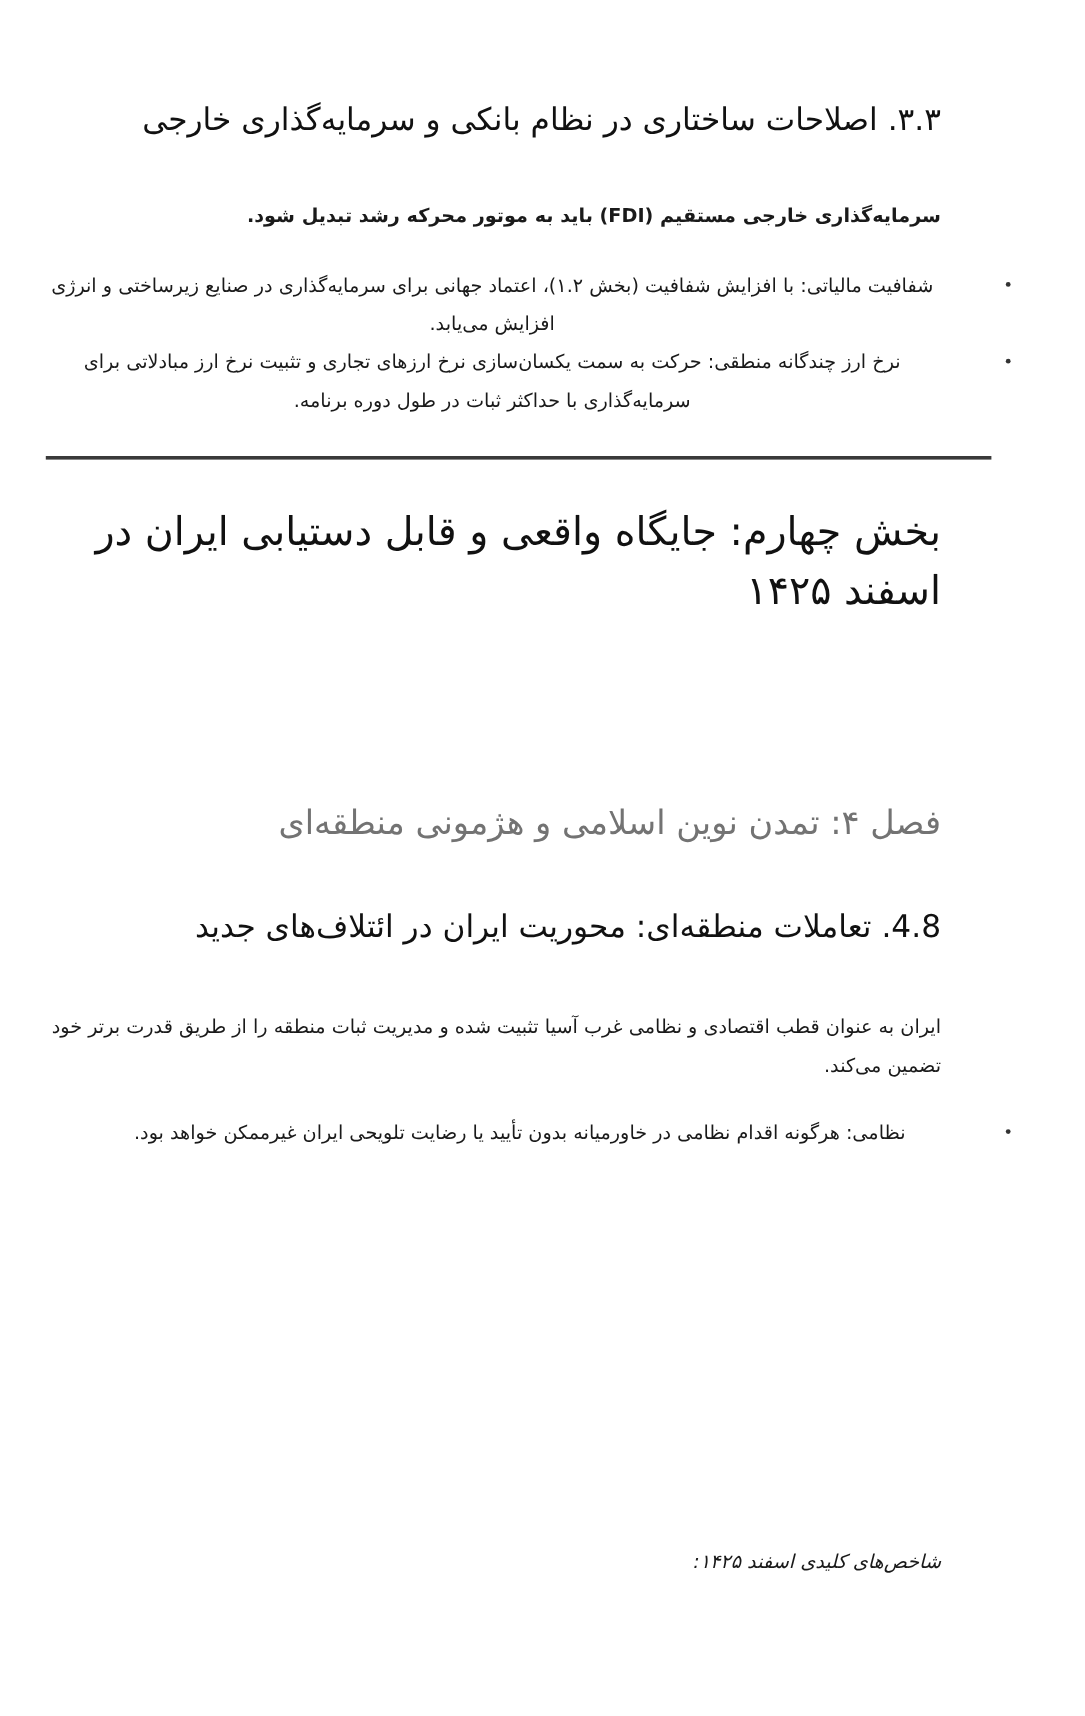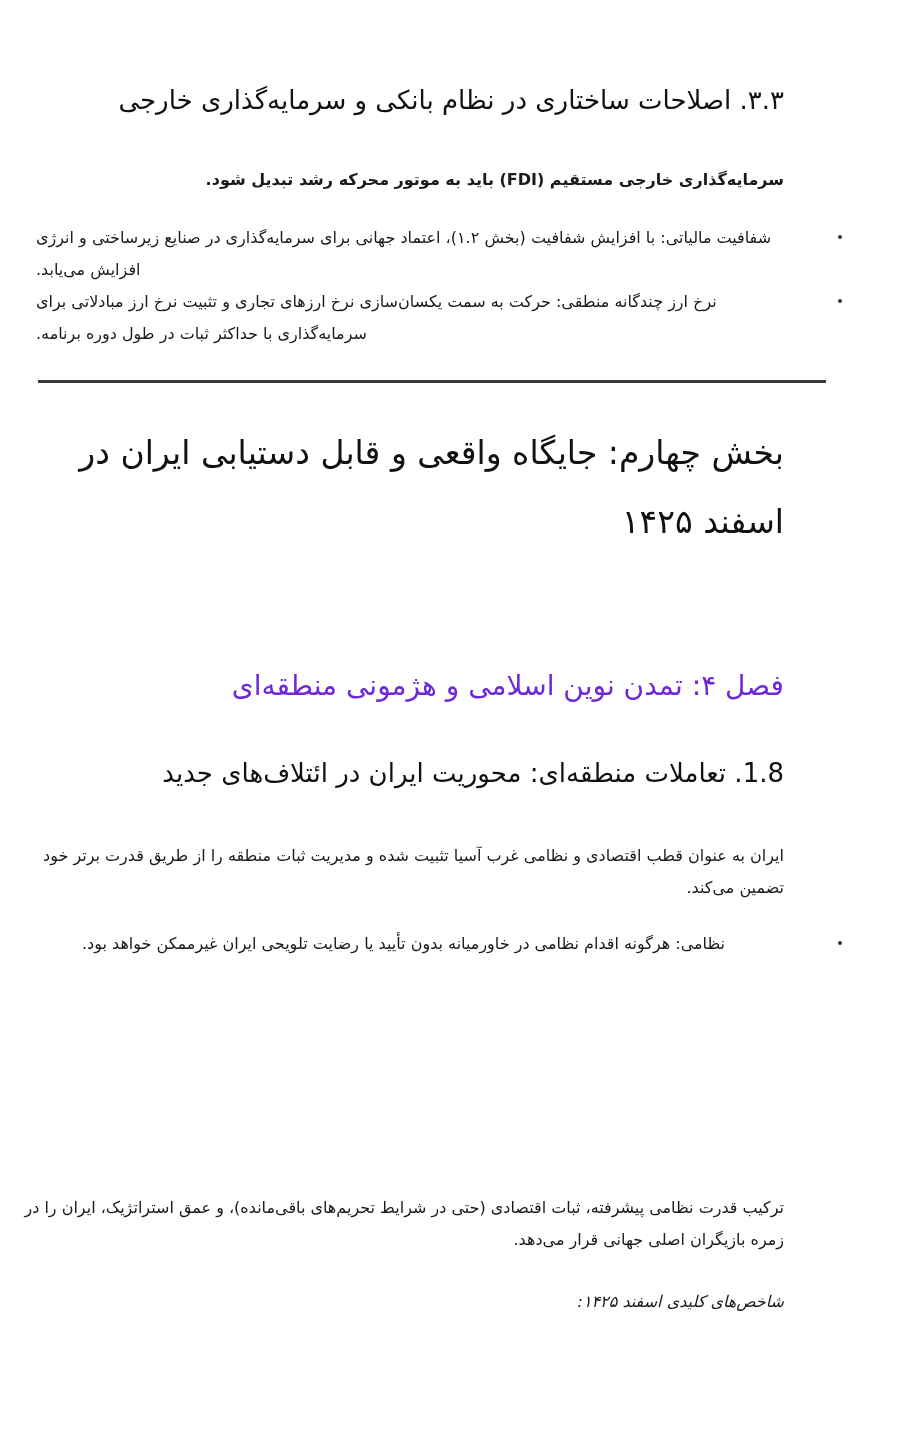--- a/index.html
+++ b/index.html
@@ -32,49 +32,49 @@
     }
     h2.sec {
       font-weight: normal;
       font-size: 26px;
       line-height: 40px;
       color: #111;
     }
     h1.part {
       font-weight: normal;
       font-size: 33px;
-      line-height: 69px;
+      line-height: 49px;
       color: #111;
     }
     h2.chap {
       font-weight: normal;
       font-size: 28px;
       line-height: 40px;
-      color: #6d28d9;
+      color: #737373;
     }
     p.body {
       font-size: 16px;
       line-height: 32px;
       color: #1a1a1a;
     }
     ul.bullets {
       position: absolute;
       right: 20px;
       margin: 0;
       padding: 0;
       list-style: none;
       direction: rtl;
     }
     ul.bullets li {
       position: relative;
       padding-right: 58px;
       font-size: 16px;
       line-height: 32px;
       color: #1a1a1a;
-      text-align: left;
+      text-align: center;
     }
     ul.bullets li .dot {
       position: absolute;
       right: 0;
       top: 13px;
       width: 4px;
       height: 4px;
       border-radius: 50%;
       background: #333;
     }
@@ -107,26 +107,25 @@
       <span>نرخ ارز چندگانه منطقی: حرکت به سمت یکسان‌سازی نرخ ارزهای تجاری و تثبیت نرخ ارز مبادلاتی برای سرمایه‌گذاری با حداکثر ثبات در طول دوره برنامه.</span>
     </li>
   </ul>
 
   <hr class="rule">
 
   <h1 class="blk part" style="top:418px; width:730px;">بخش چهارم: جایگاه واقعی و قابل دستیابی ایران در اسفند ۱۴۲۵</h1>
 
   <h2 class="blk chap" style="top:666px;">فصل ۴: تمدن نوین اسلامی و هژمونی منطقه‌ای</h2>
 
-  <h2 class="blk sec" style="top:753px;">1.8. تعاملات منطقه‌ای: محوریت ایران در ائتلاف‌های جدید</h2>
+  <h2 class="blk sec" style="top:753px;">4.8. تعاملات منطقه‌ای: محوریت ایران در ائتلاف‌های جدید</h2>
   <p class="blk body" style="top:840px; width:790px;">ایران به عنوان قطب اقتصادی و نظامی غرب آسیا تثبیت شده و مدیریت ثبات منطقه را از طریق قدرت برتر خود تضمین می‌کند.</p>
 
   <ul class="bullets" style="top:928px; width:760px;">
     <li>
       <span class="dot"></span>
       <span>نظامی: هرگونه اقدام نظامی در خاورمیانه بدون تأیید یا رضایت تلویحی ایران غیرممکن خواهد بود.</span>
     </li>
   </ul>
 
-  <p class="blk body" style="top:1192px; width:760px;">ترکیب قدرت نظامی پیشرفته، ثبات اقتصادی (حتی در شرایط تحریم‌های باقی‌مانده)، و عمق استراتژیک، ایران را در زمره بازیگران اصلی جهانی قرار می‌دهد.</p>
   <p class="blk body" style="top:1286px;font-style:italic;">شاخص‌های کلیدی اسفند ۱۴۲۵:</p>
 
 </div>
 
 </body></html>

